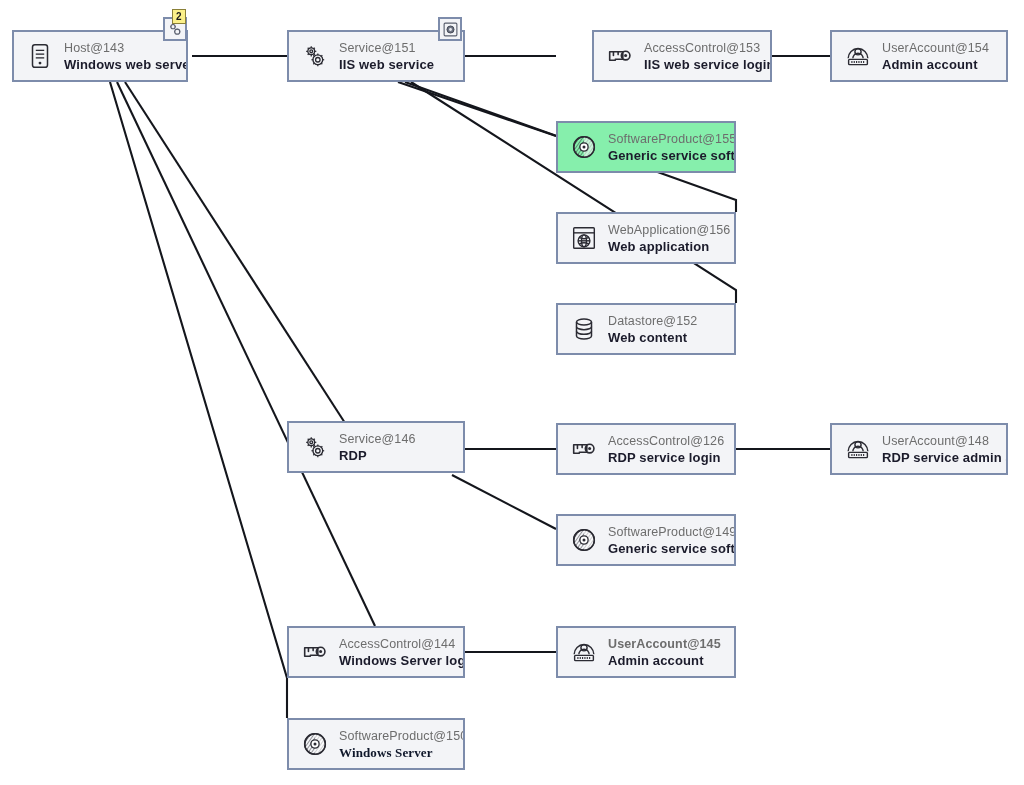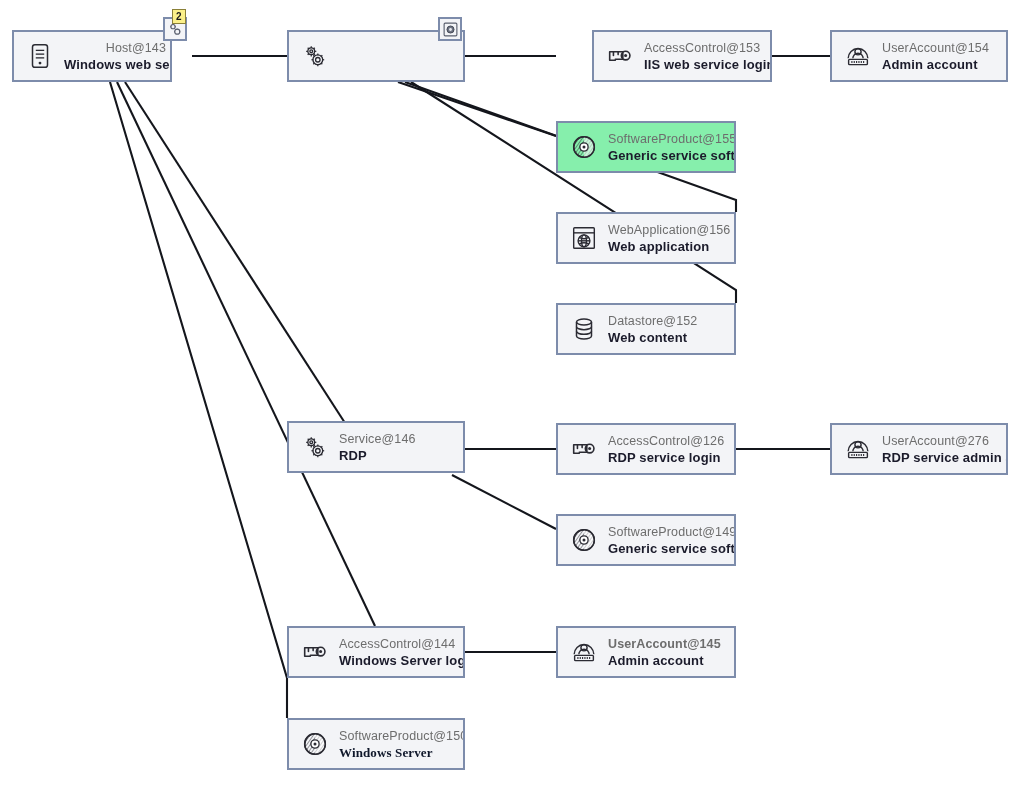--- a/index.html
+++ b/index.html
@@ -112,21 +112,21 @@
       <polyline points="465,449 556,449" class="edge-line" stroke="#14161c"></polyline>
       <polyline points="736,449 830,449" class="edge-line" stroke="#14161c"></polyline>
       <polyline points="452,475 556,529" class="edge-line" stroke="#14161c"></polyline>
       <polyline points="117,82 375,626" class="edge-line" stroke="#14161c"></polyline>
       <polyline points="465,652 556,652" class="edge-line" stroke="#14161c"></polyline>
       <polyline points="110,82 287,678 287,718" class="edge-line" stroke="#14161c"></polyline>
     </g>
 </svg>
 
 <div id="node-layer">
-    <div class="node-box" style="left: 12px; top: 30px; width: 160px; height: 52px; background: rgb(243, 244, 247); border-color: rgb(125, 140, 171); text-align: right;">
+    <div class="node-box" style="left: 12px; top: 30px; width: 176px; height: 52px; background: rgb(243, 244, 247); border-color: rgb(125, 140, 171);">
       <div class="node-icon">
         <svg viewBox="0 0 32 32" width="30" height="30">
       <rect x="8" y="4" width="16" height="24" rx="2.5" fill="none" stroke="#2b2b33" stroke-width="1.6"></rect>
       <line x1="11.5" y1="10" x2="20.5" y2="10" stroke="#2b2b33" stroke-width="1.4"></line>
       <line x1="11.5" y1="14" x2="20.5" y2="14" stroke="#2b2b33" stroke-width="1.4"></line>
       <line x1="11.5" y1="18" x2="20.5" y2="18" stroke="#2b2b33" stroke-width="1.4"></line>
       <circle cx="16" cy="23.5" r="1.5" fill="#2b2b33"></circle>
     </svg>
       </div>
       <div class="node-text">
@@ -173,20 +173,24 @@
           <line x1="12.2" y1="20" x2="14.2" y2="20"></line>
               <line x1="23.8" y1="20" x2="25.8" y2="20"></line>
           <line x1="14.2" y1="15.2" x2="15.6" y2="16.6"></line>
               <line x1="22.4" y1="23.4" x2="23.8" y2="24.8"></line>
           <line x1="23.8" y1="15.2" x2="22.4" y2="16.6"></line>
               <line x1="15.6" y1="23.4" x2="14.2" y2="24.8"></line>
         </g>
       </g>
     </svg>
       </div>
+      <div class="node-text">
+        <div class="node-type" style="color: rgb(109, 109, 109);">Service@151</div>
+        <div class="node-name" style="color: rgb(27, 27, 43);">IIS web service</div>
+      </div>
     </div>
     <div class="decorator" style="left: 438px; top: 17px; border-color: rgb(125, 140, 171);">
       <svg viewBox="0 0 24 24" width="17" height="17">
       <rect x="3" y="3" width="18" height="18" rx="1.5" fill="none" stroke="#5a5f6e" stroke-width="1.6"></rect>
       <circle cx="12" cy="12" r="5" fill="#6e7483" stroke="#3d4250" stroke-width="1.3"></circle>
       <circle cx="12" cy="12" r="2" fill="#e9eaef"></circle>
     </svg>
     </div>
     <div class="node-box" style="left: 556px; top: 30px; width: 180px; height: 52px; background: rgb(243, 244, 247); border-color: rgb(125, 140, 171); margin-left: 36px;">
       <div class="node-icon">
@@ -348,21 +352,21 @@
           <line x1="12" y1="21.4" x2="12" y2="23.4"></line>
           <line x1="14.5" y1="21.4" x2="14.5" y2="23.4"></line>
           <line x1="17" y1="21.4" x2="17" y2="23.4"></line>
           <line x1="19.5" y1="21.4" x2="19.5" y2="23.4"></line>
           <line x1="22" y1="21.4" x2="22" y2="23.4"></line>
         </g>
       </g>
     </svg>
       </div>
       <div class="node-text">
-        <div class="node-type" style="color: rgb(109, 109, 109);">UserAccount@276</div>
+        <div class="node-type" style="color: rgb(109, 109, 109);">UserAccount@148</div>
         <div class="node-name" style="color: rgb(27, 27, 43);">RDP service admin account</div>
       </div>
     </div>
     <div class="node-box" style="left: 556px; top: 514px; width: 180px; height: 52px; background: rgb(243, 244, 247); border-color: rgb(125, 140, 171);">
       <div class="node-icon">
         <svg viewBox="0 0 32 32" width="30" height="30">
       <defs>
         <pattern id="discHatch" patternUnits="userSpaceOnUse" width="3" height="3" patternTransform="rotate(35)">
           <line x1="0" y1="0" x2="0" y2="3" stroke="#2b2b33" stroke-width="1"></line>
         </pattern>

